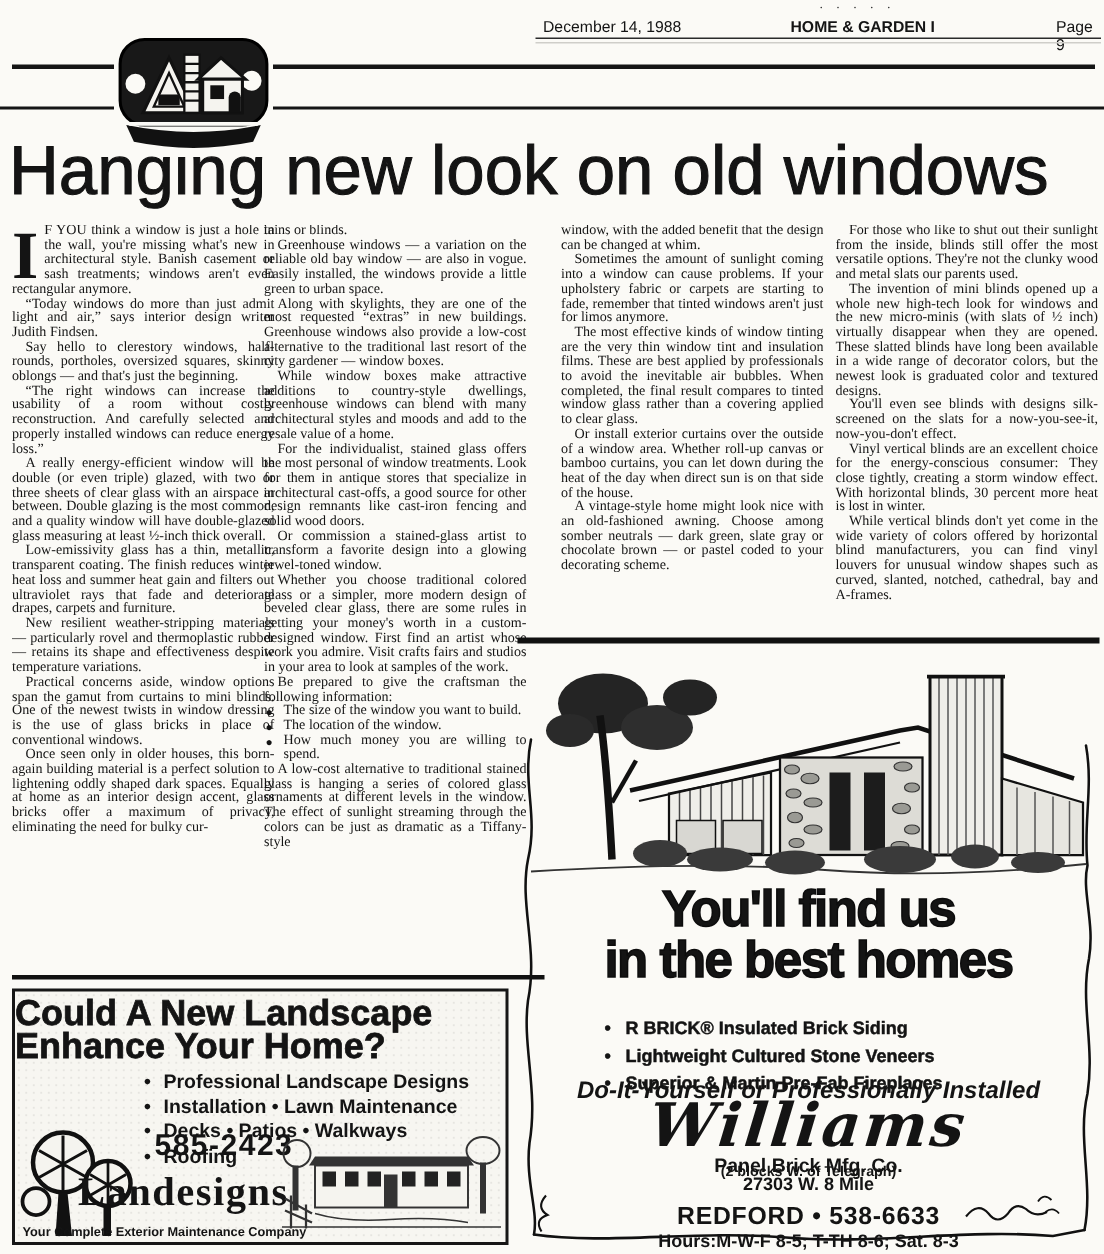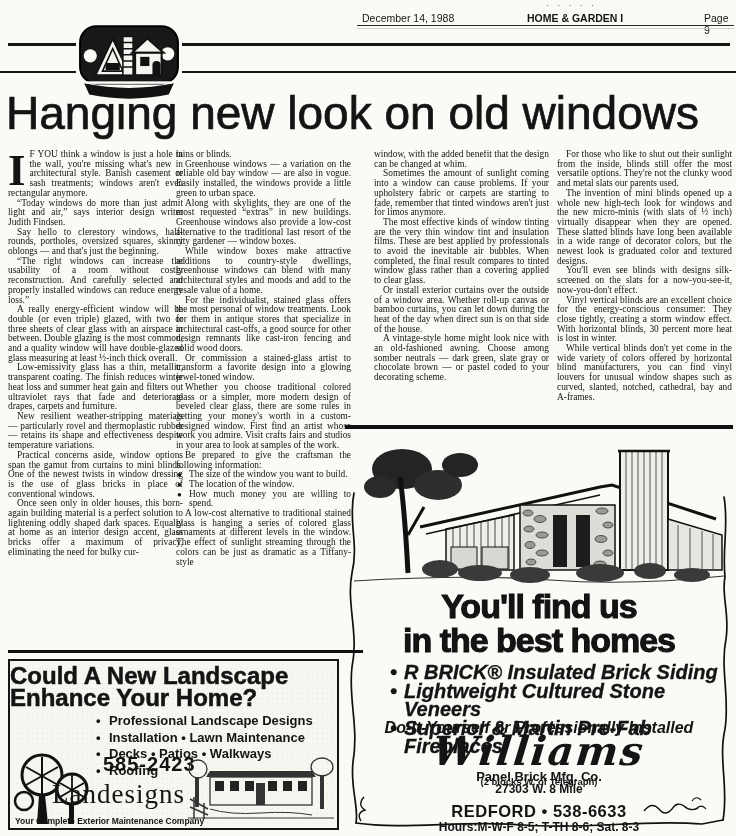--- a/index.html
+++ b/index.html
@@ -42,34 +42,34 @@
      font-family:"Liberation Sans",sans-serif;}
   .l-head{margin:0;text-align:left;font-size:24px;font-weight:bold;line-height:22px;
      -webkit-text-stroke:0.5px #111;}
   .l-head1{margin-top:4px;}
   .l-bullets{margin:4px 0 0 86px;padding:0;list-style:none;font-size:13px;font-weight:bold;line-height:16.5px;}
   .l-bullets li{position:relative;padding-left:13px;}
   .l-bullets li::before{content:"\2022";position:absolute;left:0;top:0;}
   .l-trees{position:absolute;left:2px;top:84px;width:90px;height:80px;}
   .l-phone{position:absolute;left:93px;top:92px;font-size:20px;font-weight:bold;letter-spacing:1px;}
   .l-name{position:absolute;left:42px;top:118px;font-family:"Liberation Serif",serif;
-          font-size:27px;font-weight:normal;letter-spacing:1px;}
+          font-size:27px;font-weight:bold;letter-spacing:1px;}
   .l-house{position:absolute;left:176px;top:86px;width:150px;height:74px;}
   .l-tag{position:absolute;left:5px;bottom:2px;font-size:8.5px;font-weight:bold;}
   
   .ad-will{position:absolute;left:344px;top:431px;width:390px;height:401px;
      font-family:"Liberation Sans",sans-serif;}
   .w-border{position:absolute;left:0;top:0;width:390px;height:401px;}
   .w-illus{position:absolute;left:6px;top:4px;width:378px;height:152px;}
   .w-head{position:absolute;width:100%;text-align:center;margin:0;font-size:34px;font-weight:bold;
      letter-spacing:-1px;-webkit-text-stroke:1px #0c0c0c;}
   .w-head1{top:156px;}
   .w-head2{top:190px;}
-  .w-bullets{position:absolute;left:44px;top:230px;margin:2px;padding:0;list-style:none;
-     font-size:20px;font-weight:bold;line-height:18.5px;font-style:italic;-webkit-text-stroke:0.3px #111;}
+  .w-bullets{position:absolute;left:44px;top:230px;margin:15px;padding:0;list-style:none;
+     font-size:12px;font-weight:bold;line-height:18.5px;-webkit-text-stroke:0.3px #111;}
   .w-bullets li{position:relative;padding-left:14px;}
   .w-bullets li::before{content:"\2022";position:absolute;left:0;top:0;}
   .w-italic{position:absolute;top:288px;width:100%;text-align:center;margin:0;
      font-size:16px;font-weight:bold;font-style:italic;}
   .w-logo{position:absolute;top:296px;width:100%;text-align:center;margin:0;
      font-family:"DejaVu Serif",serif;font-style:italic;font-weight:600;font-size:40px;
      transform:skewX(-6deg);letter-spacing:2px;}
   .w-co{position:absolute;top:338px;width:100%;text-align:center;font-size:13px;font-weight:bold;}
   .w-addr{position:absolute;top:351px;width:100%;text-align:center;font-size:12px;font-weight:bold;}
   .w-note{position:absolute;top:345px;width:100%;text-align:center;font-size:9.5px;font-weight:bold;}

